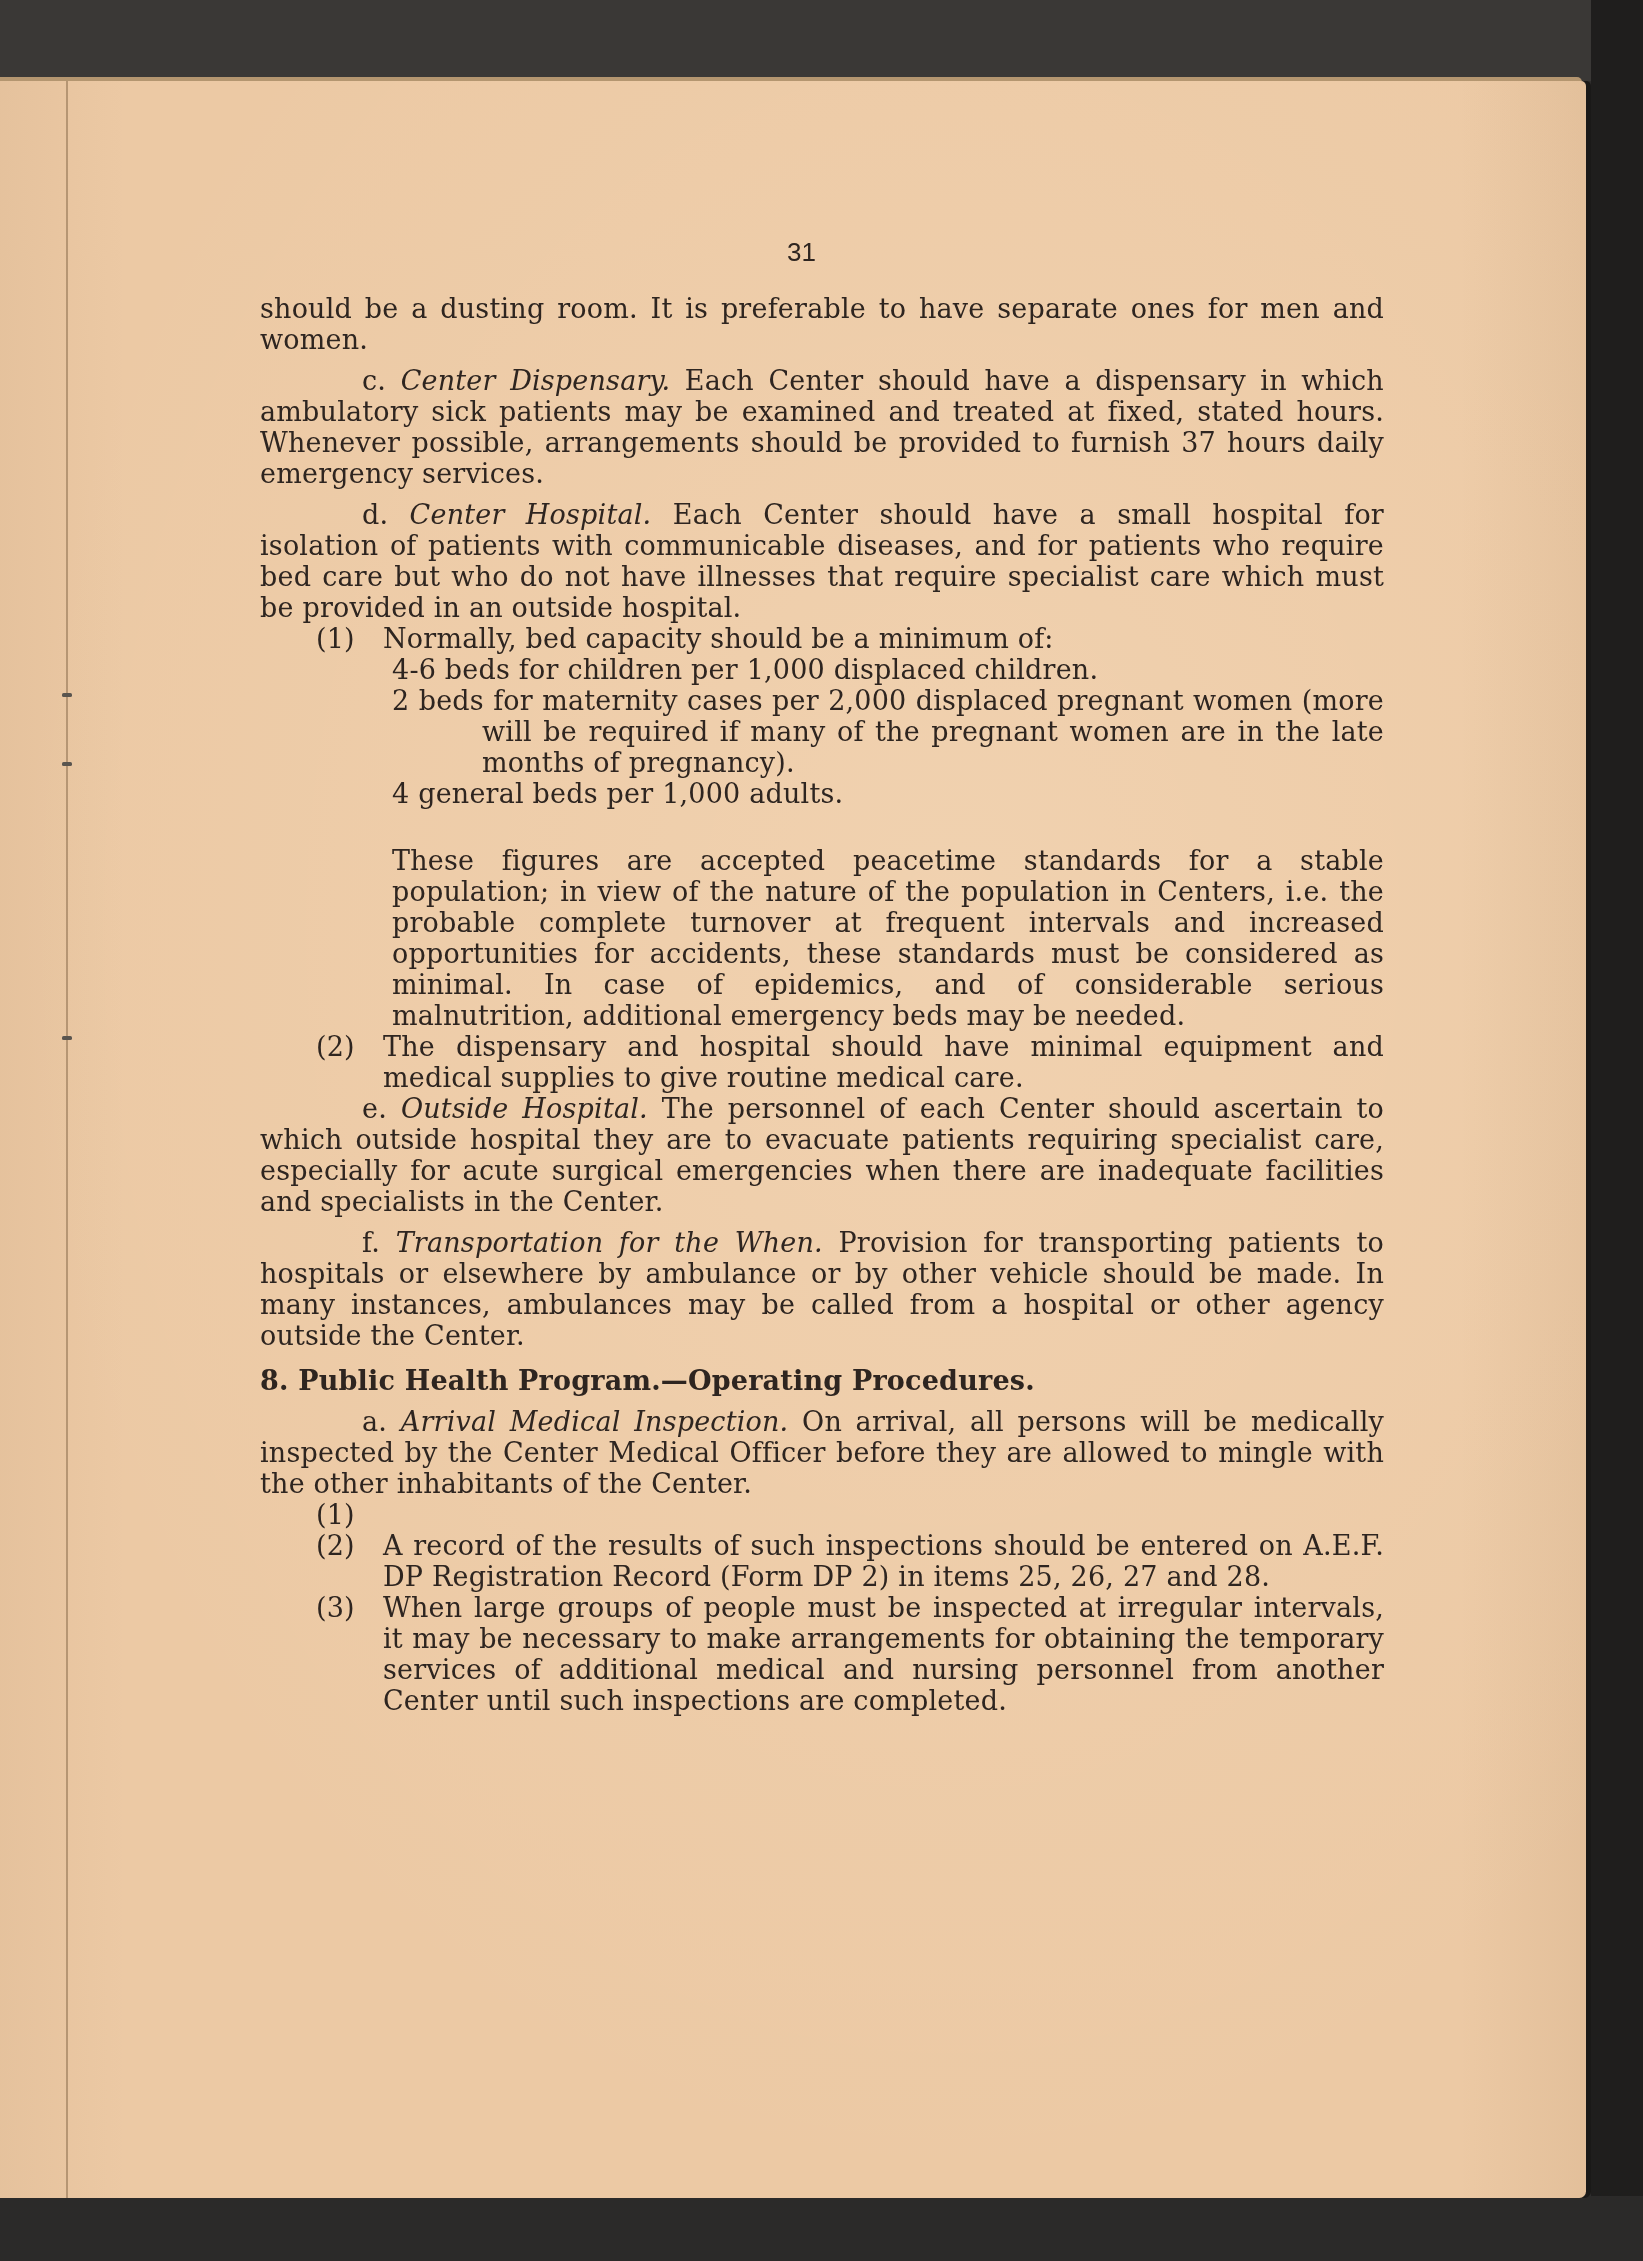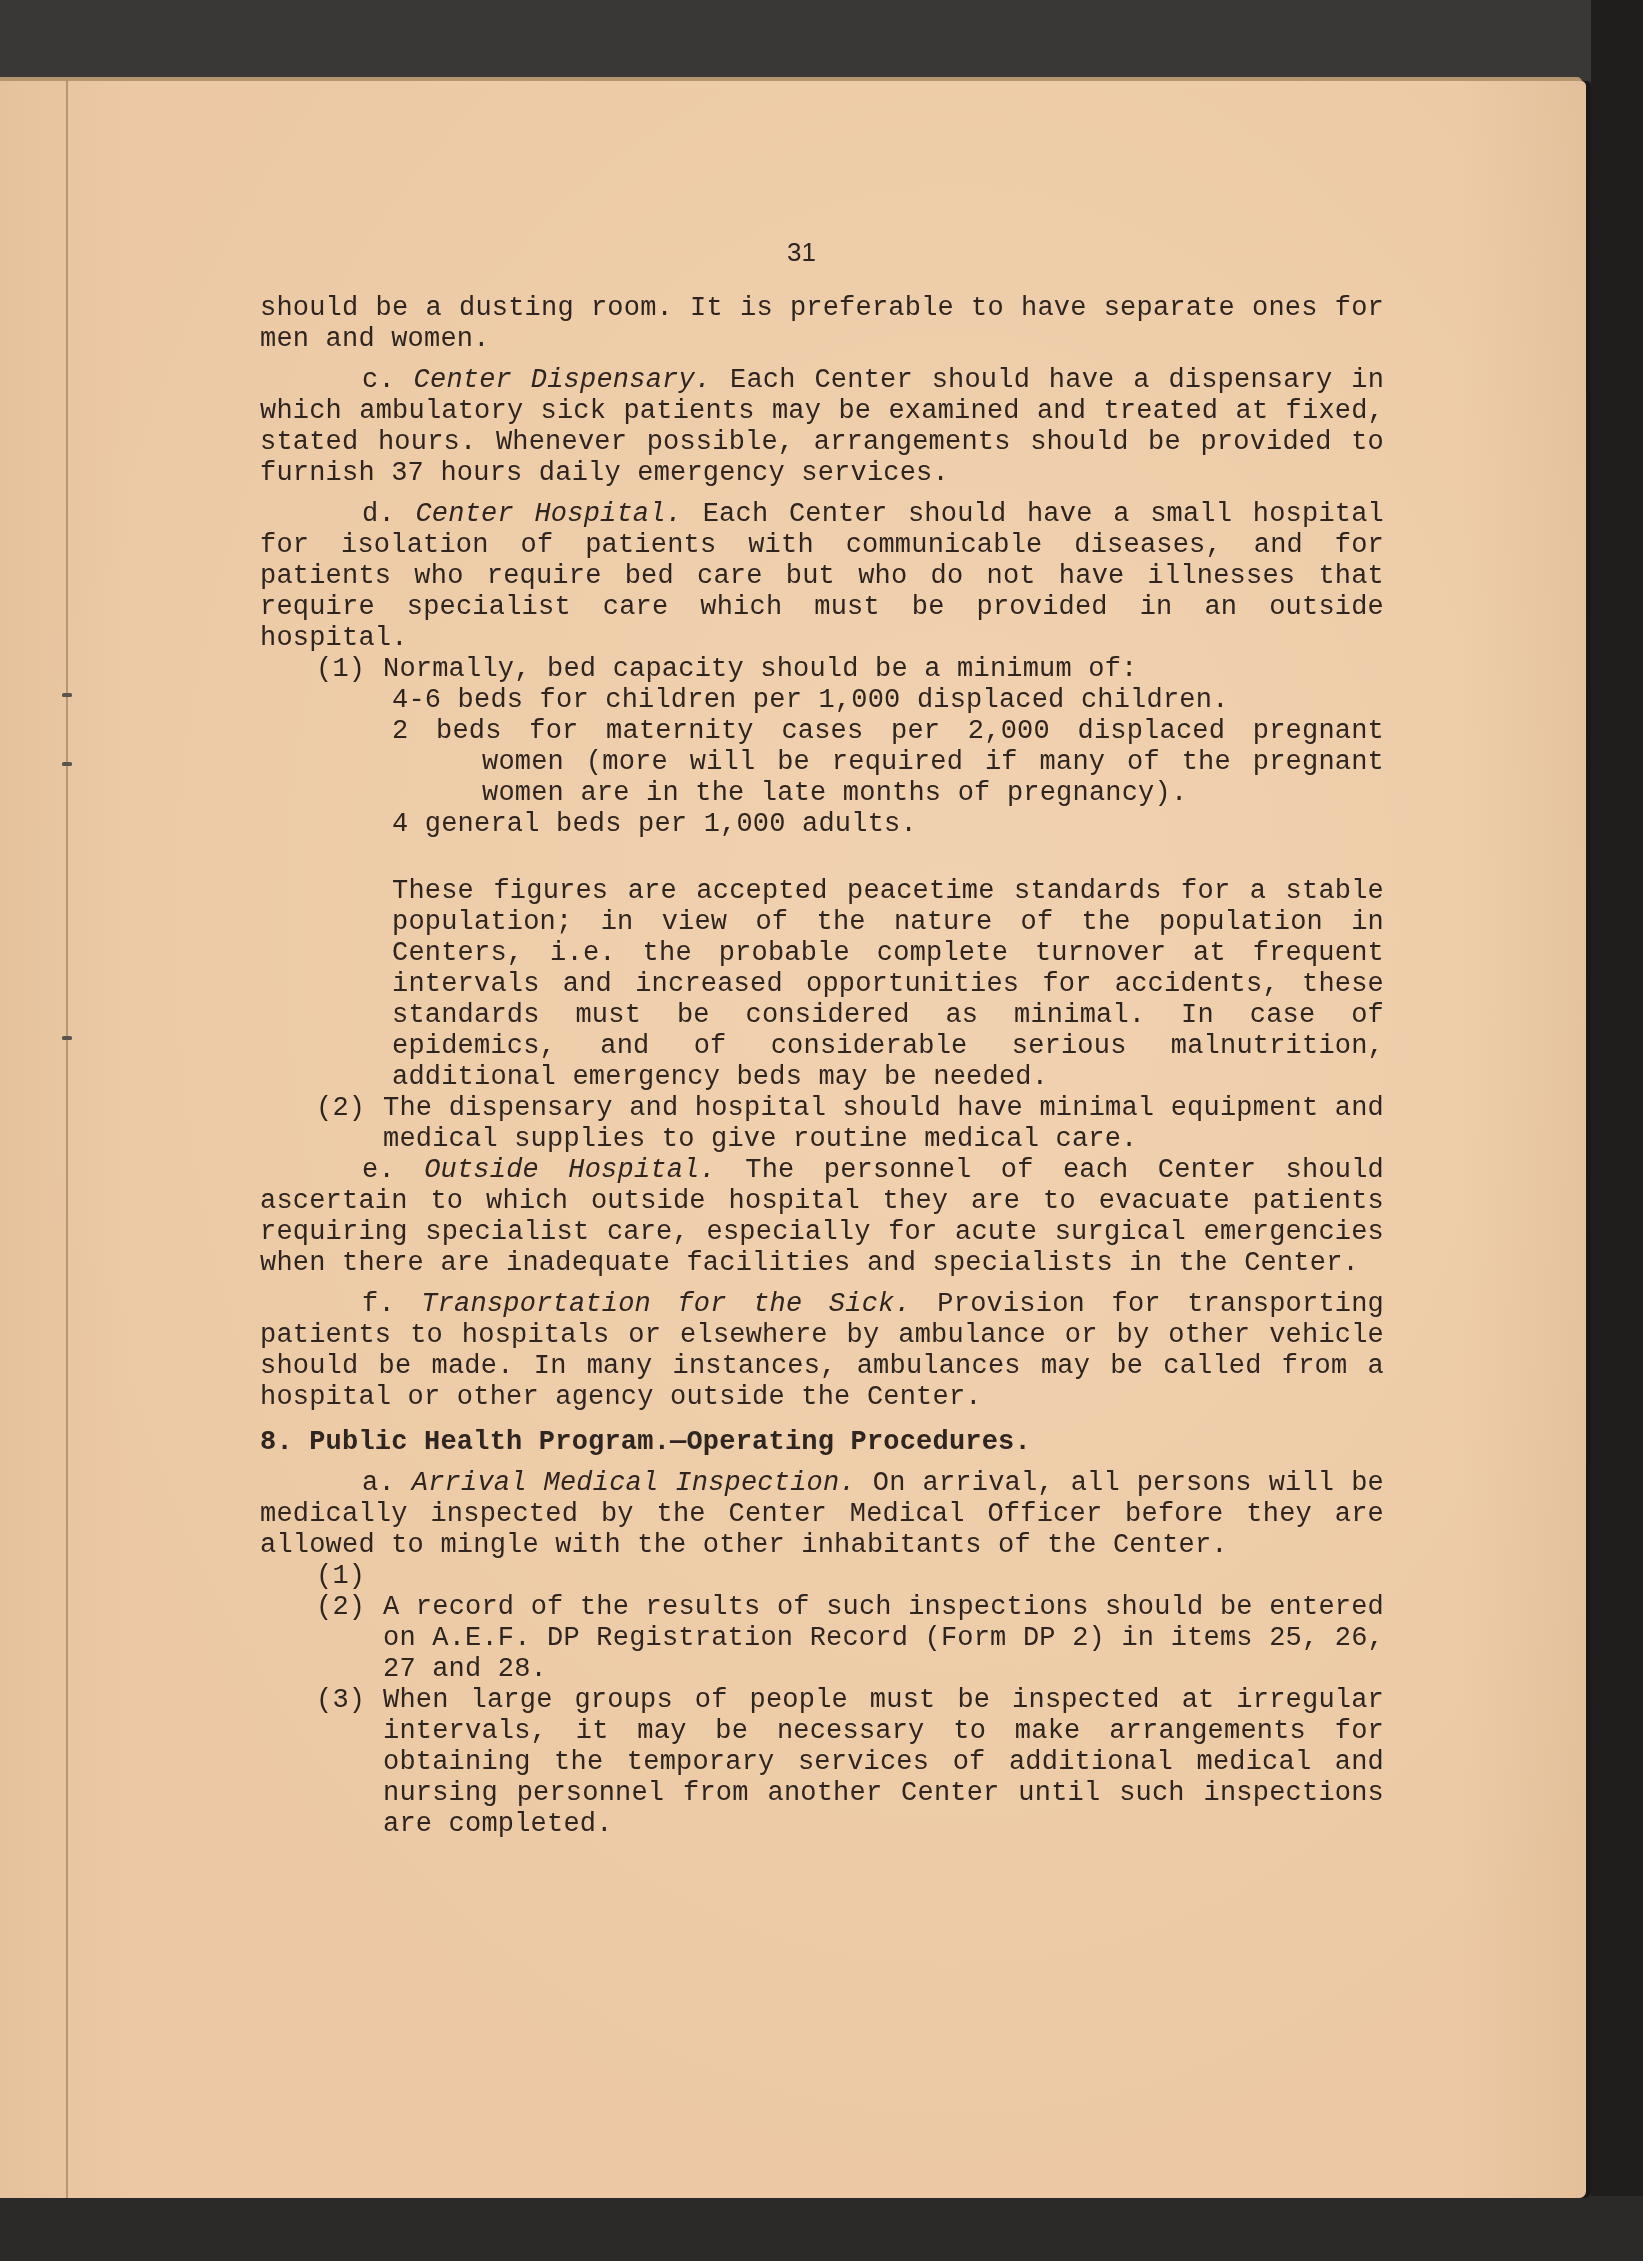--- a/index.html
+++ b/index.html
@@ -77,21 +77,21 @@
 <div class="page-edge-top"></div>
 
 <div class="page"></div>
 <div class="fold-line"></div>
 <div class="staple" style="top:693px"></div>
 <div class="staple" style="top:762px"></div>
 <div class="staple" style="top:1036px"></div>
 
 <div class="page-number">31</div>
 
-<div class="text" style="top:293px;font-family:Liberation Mono, monospace;">
+<div class="text" style="top:293px;">
 
   <p class="block">should be a dusting room. It is preferable to have separate ones for men and women.</p>
 
   <p class="block indent">
     <span>c.</span>
     <em>Center Dispensary.</em>
     <span>Each Center should have a dispensary in which ambulatory sick patients may be examined and treated at fixed, stated hours. Whenever possible, arrangements should be provided to furnish 37 hours daily emergency services.</span>
   </p>
 
   <p class="indent">
@@ -115,21 +115,21 @@
   </div>
 
   <p class="block indent">
     <span>e.</span>
     <em>Outside Hospital.</em>
     <span>The personnel of each Center should ascertain to which outside hospital they are to evacuate patients requiring specialist care, especially for acute surgical emergencies when there are inadequate facilities and specialists in the Center.</span>
   </p>
 
   <p class="block indent">
     <span>f.</span>
-    <em>Transportation for the Sick.</em>
+    <em>Transportation for the When.</em>
     <span>Provision for transporting patients to hospitals or elsewhere by ambulance or by other vehicle should be made. In many instances, ambulances may be called from a hospital or other agency outside the Center.</span>
   </p>
 
   <p class="heading">8. Public Health Program.—Operating Procedures.</p>
 
   <p class="indent">
     <span>a.</span>
     <em>Arrival Medical Inspection.</em>
     <span>On arrival, all persons will be medically inspected by the Center Medical Officer before they are allowed to mingle with the other inhabitants of the Center.</span>
   </p>

